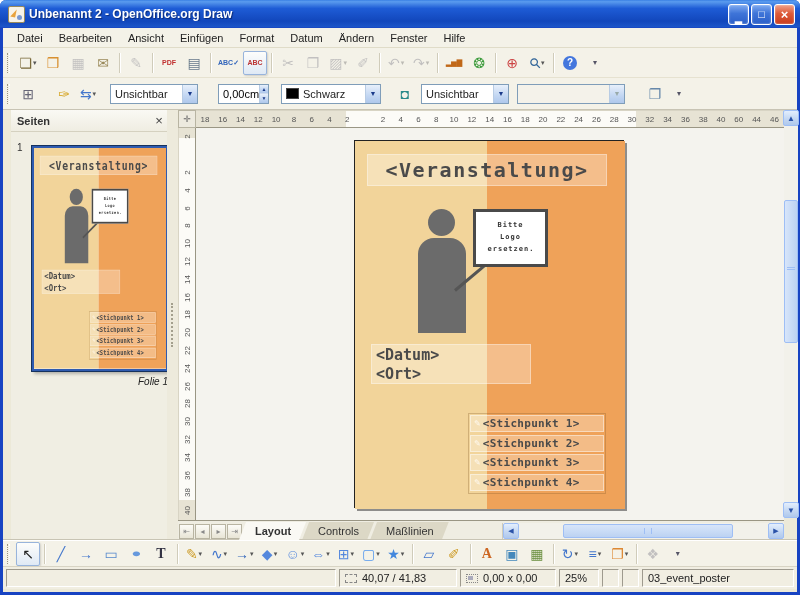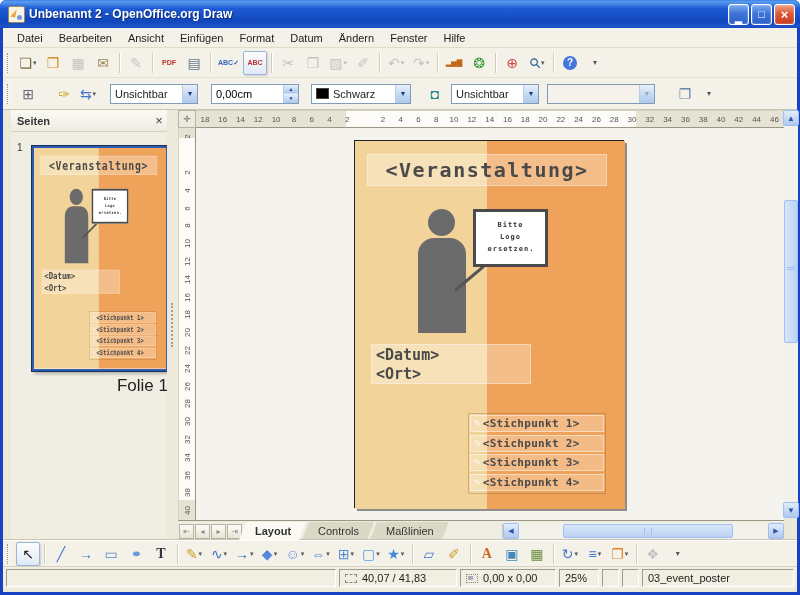--- a/index.html
+++ b/index.html
@@ -73,21 +73,21 @@
   .mainarea { position:absolute; left:0; top:110px; width:794px; height:430px; }
   .pages-panel { position:absolute; left:8px; top:0; width:163px; height:430px; background:#F0EEE3; border-right:1px solid #cfcbb8; }
   .panel-header { height:22px; background:linear-gradient(#FAF9F4,#EFEDE2); border-bottom:1px solid #d5d1c0;
     display:flex; align-items:center; padding:0 6px; }
   .panel-title { font-size:11px; font-weight:bold; color:#333; flex:1; }
   .panel-close { font-size:13px; color:#444; width:16px; text-align:center; }
   .page-num { position:absolute; left:6px; top:32px; font-size:10px; color:#333; }
   .thumb-wrap { position:absolute; left:21px; top:14px; width:136px; height:225px; background:#fff;
     border:2px solid #2F5BB0; box-shadow:0 0 0 1px #16325E, 2px 3px 3px rgba(0,0,0,.25); overflow:hidden; }
   .thumb-scale { width:270px; height:368px; transform:scale(0.489,0.600); transform-origin:0 0; }
-  .thumb-label { position:absolute; left:21px; top:244px; width:136px; text-align:right; font-size:17px; color:#222; }
+  .thumb-label { position:absolute; left:21px; top:244px; width:136px; text-align:right; font-size:10px; color:#222;font-style:italic; }
 
   .splitter { position:absolute; left:164px; top:0; width:11px; height:430px; background:#EDEADC; display:flex; align-items:center; justify-content:center; }
   .splitter .grip { width:3px; height:44px; border-left:2px dotted #a39f8d; }
 
   .canvas-col { position:absolute; left:175px; top:0; width:606px; height:430px; }
   .ruler-corner { position:absolute; left:0; top:0; width:18px; height:18px; background:#EDEADF;
     border:1px solid #b8b4a2; font-size:9px; color:#666; display:flex; align-items:center; justify-content:center; }
   .ruler-h { position:absolute; left:18px; top:0; width:588px; height:18px; overflow:hidden; display:flex;
     border-bottom:1px solid #9a9684; border-top:1px solid #d8d4c4;
     background:linear-gradient(90deg,#E7E3D4 0,#E7E3D4 150px,#FCFBF7 150px,#FCFBF7 440px,#E7E3D4 440px); }
@@ -353,21 +353,21 @@
         <span class="tb-glyph" data-name="pen-nib-icon" style="color:#D4A017">✑</span>
       </span>
     <span class="tb-btn" data-name="arrow-style-button">
         <span class="tb-glyph" data-name="arrow-ends-icon" style="color:#4477CC">⇆</span>
         <span class="tb-dd" data-name="dropdown-arrow-icon">▾</span>
       </span>
     <span class="combo" style="width:88px;margin-left:10px" data-name="line-style-combo">
       <span data-name="line-style-value">Unsichtbar</span>
       <span class="dd-btn" data-name="combo-dropdown-icon">▼</span>
     </span>
-    <span class="spinner" style="width:88px;margin-left:9px" data-name="line-width-spinner">
+    <span class="spinner" style="width:51px;margin-left:16px" data-name="line-width-spinner">
       <span data-name="line-width-value">0,00cm</span>
       <span class="spin-btns">
         <span data-name="spin-up-icon">▲</span>
         <span data-name="spin-down-icon">▼</span>
       </span>
     </span>
     <span class="combo" style="width:100px;margin-left:8px" data-name="line-color-combo">
       <span class="swatch" data-name="line-color-swatch" style="background: rgb(0, 0, 0);"></span>
       <span data-name="line-color-value">Schwarz</span>
       <span class="dd-btn" data-name="combo-dropdown-icon">▼</span>
@@ -476,21 +476,21 @@
           <span class="rh-num" data-name="ruler-tick-label">22</span>
           <span class="rh-num" data-name="ruler-tick-label">24</span>
           <span class="rh-num" data-name="ruler-tick-label">26</span>
           <span class="rh-num" data-name="ruler-tick-label">28</span>
           <span class="rh-num" data-name="ruler-tick-label">30</span>
           <span class="rh-num" data-name="ruler-tick-label">32</span>
           <span class="rh-num" data-name="ruler-tick-label">34</span>
           <span class="rh-num" data-name="ruler-tick-label">36</span>
           <span class="rh-num" data-name="ruler-tick-label">38</span>
           <span class="rh-num" data-name="ruler-tick-label">40</span>
-          <span class="rh-num" data-name="ruler-tick-label">42</span>
+          <span class="rh-num" data-name="ruler-tick-label">60</span>
           <span class="rh-num" data-name="ruler-tick-label">44</span>
           <span class="rh-num" data-name="ruler-tick-label">46</span>
         </div>
       <div class="ruler-v" data-name="vertical-ruler">
 
       <span class="rv-num" data-name="ruler-tick-label">
             <span class="rv-t">2</span>
           </span>
           <span class="rv-num" data-name="ruler-tick-label">
             <span class="rv-t"></span>

